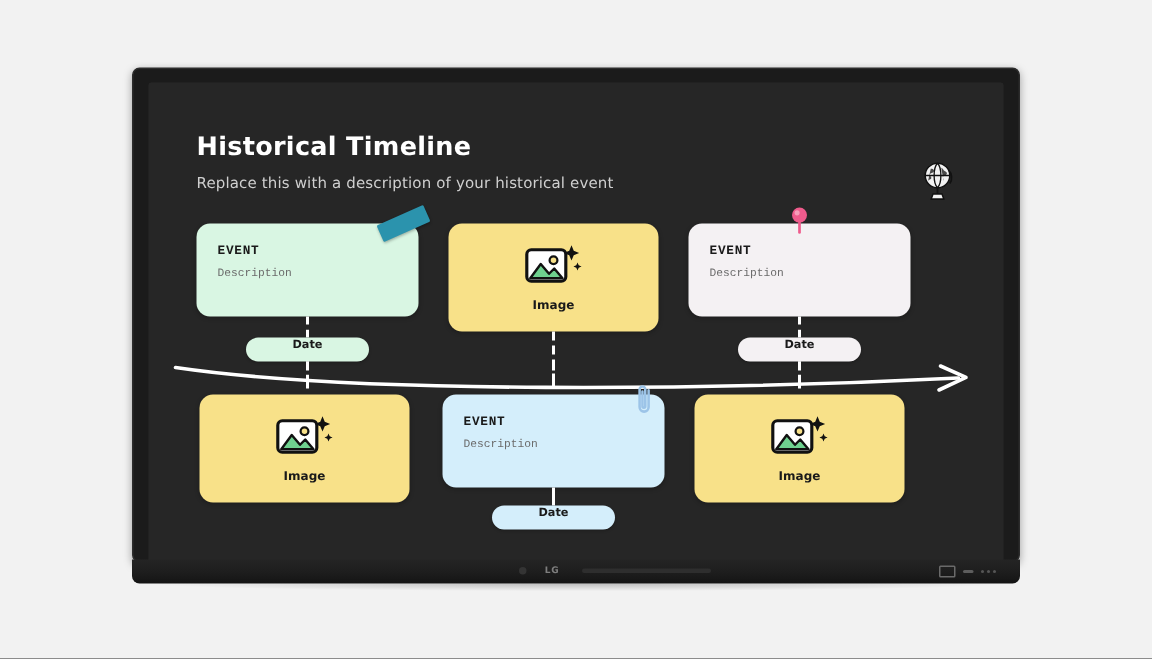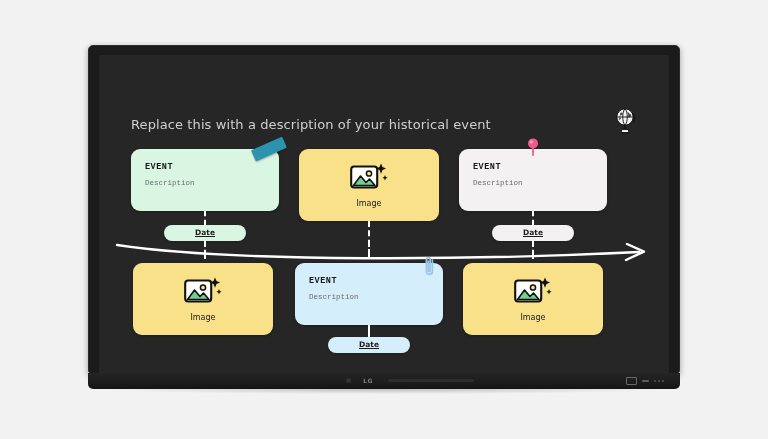--- a/index.html
+++ b/index.html
@@ -54,21 +54,21 @@
 
   
   .slide{position:absolute;inset:0;background:#262626;}
 
   .slide-title{
     position:absolute;left:32px;top:33px;
     color:#ffffff;font-size:17px;font-weight:bold;letter-spacing:.2px;
   }
   .slide-sub{
     position:absolute;left:32px;top:62px;
-    color:#cfcfcf;font-size:13px;letter-spacing:.1px;
+    color:#cfcfcf;font-size:10px;letter-spacing:.1px;
   }
 
   .globe{position:absolute;right:30px;top:52px;width:26px;height:28px;}
 
   
   .arrow-layer{position:absolute;left:0;top:0;width:570px;height:308px;pointer-events:none;}
 
   
   .card{position:absolute;border-radius:9px;box-sizing:border-box;}
   .card-event{
@@ -79,28 +79,27 @@
   .card-event .ev-title{
     font-size:8.5px;font-weight:bold;color:#1a1a1a;letter-spacing:.5px;margin-bottom:7px;
   }
   .card-event .ev-desc{font-size:7.5px;color:#6b6b6b;}
 
   .card-image{
     background:#f8e189;display:flex;flex-direction:column;
     align-items:center;justify-content:center;gap:6px;
     box-shadow:0 1px 3px rgba(0,0,0,.25);
   }
-  .card-image .img-label{font-size:8px;font-weight:normal;color:#1a1a1a;}
+  .card-image .img-label{font-size:8px;font-weight:bold;color:#1a1a1a;}
 
   .pill{
     position:absolute;height:16px;border-radius:9px;
-    display:flex;align-items:center;justify-content:center;
+    display:flex;justify-content:center;
     font-size:7.5px;font-weight:bold;color:#1a1a1a;
     box-shadow:0 1px 2px rgba(0,0,0,.22);
-    text-decoration:underline;
   }
 
   .conn{position:absolute;width:0;border-left:2px dashed #ffffff;}
 
   
   .tape{
     position:absolute;width:34px;height:12px;background:#2b93ad;
     transform:rotate(-24deg);border-radius:1px;
     box-shadow:0 1px 2px rgba(0,0,0,.3);
   }
@@ -111,20 +110,21 @@
 <body>
 
 <div class="stage">
   <div class="monitor">
 
     <div class="bezel"></div>
 
     <div class="bezel-inner">
       <div class="slide">
 
+        <div class="slide-title">Historical Timeline</div>
         <div class="slide-sub">Replace this with a description of your historical event</div>
 
         <div class="globe">
           <svg viewBox="0 0 26 28" width="26" height="28">
             <circle cx="12" cy="10" r="8.2" fill="#f2f2f2" stroke="#111" stroke-width="1"></circle>
             <path d="M12 1.8c-3 3-3 13.4 0 16.4M12 1.8c3 3 3 13.4 0 16.4M4 10h16" stroke="#111" stroke-width=".9" fill="none"></path>
             <path d="M7.5 5.5c1.6-.4 2.6.8 2 2-.5 1.1-2.2.6-2.6 1.7-.3 1 1.2 1.6 1 2.6-.2.9-1.7.8-2.2 1.8" fill="#111" opacity=".75"></path>
             <path d="M14.5 4.8c1.4.3 1.3 2 2.5 2.3 1 .3 1.6 1.2 1.1 2.1-.5.9-2 .6-2.4 1.6-.4 1 .9 1.8.3 2.7" fill="#111" opacity=".75"></path>
             <path d="M19.5 6.5c2.2 2 2.6 6.3.7 8.8" stroke="#111" stroke-width="1.1" fill="none"></path>
             <path d="M12 18.2v4.2M8 25.6h8" stroke="#111" stroke-width="1.2" fill="none"></path>

